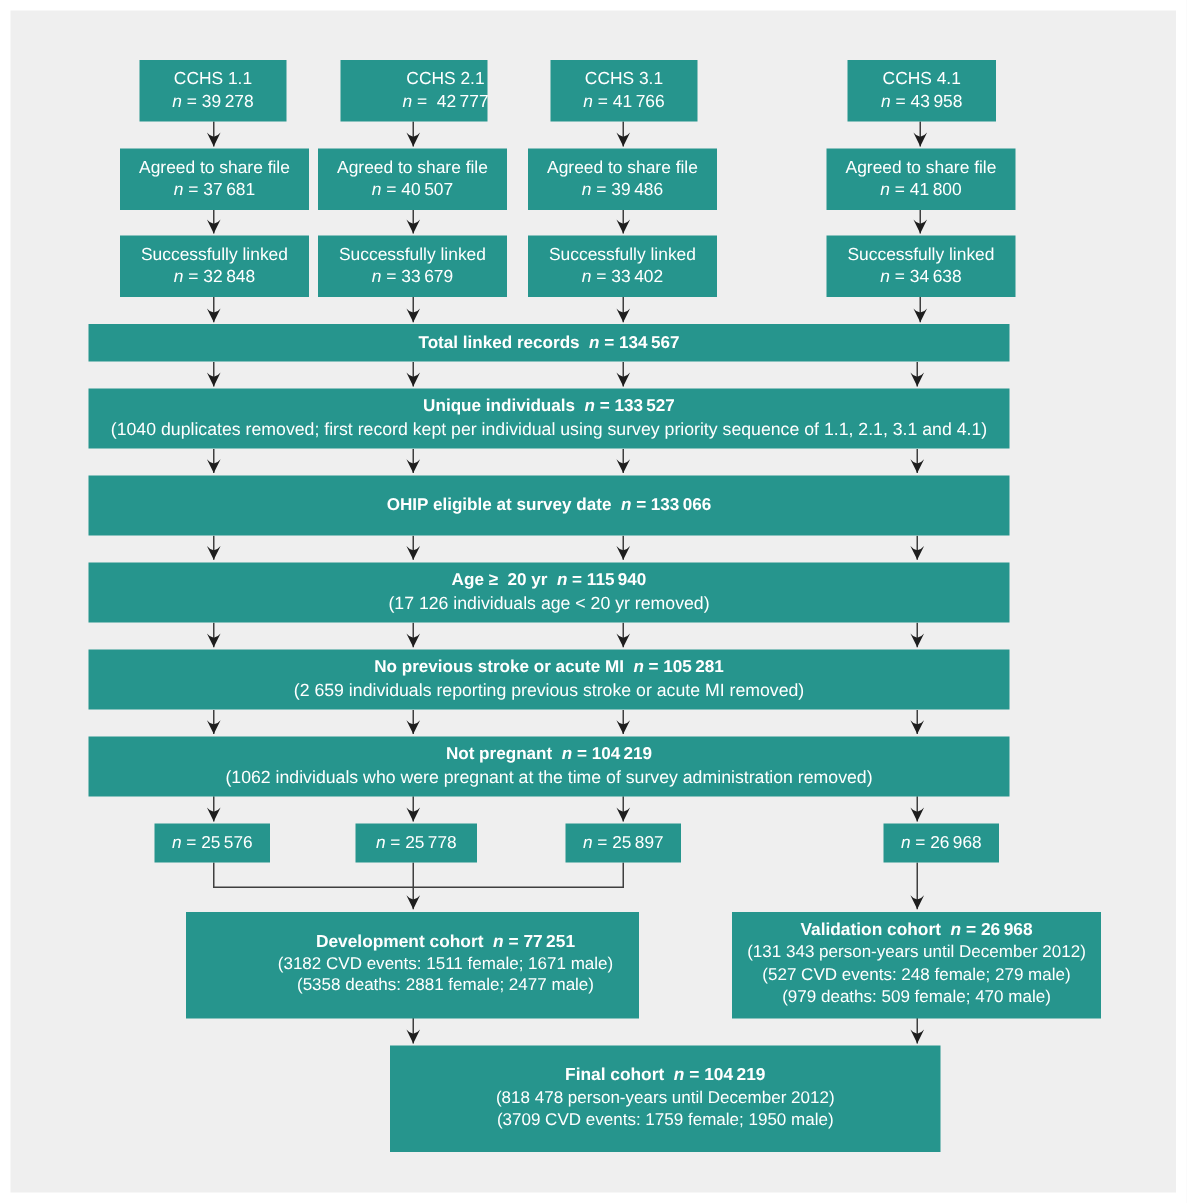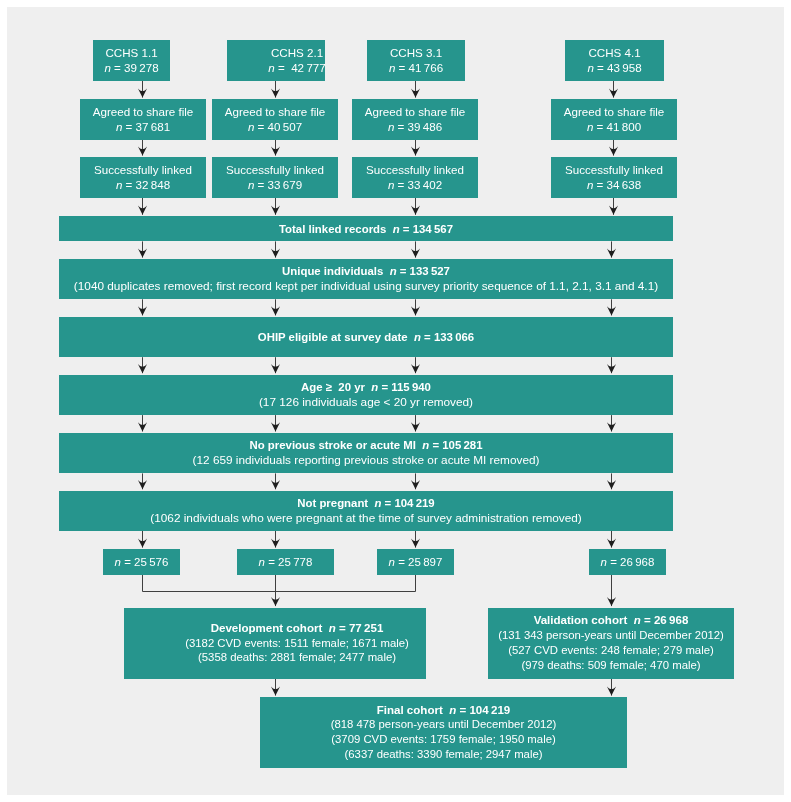--- a/index.html
+++ b/index.html
@@ -181,21 +181,21 @@
   <g>
     <line x1="268.5" y1="671.5" x2="268.5" y2="688.6" stroke="#3f3f3f" stroke-width="1.0"></line>
     <path d="M 268.5 688.6 L 273.05 679.4 Q 271.17 681.8 268.5 682.2 Q 265.83 681.8 263.95 679.4 Z" fill="#1e1e1e"></path>
   </g>
   <g>
     <line x1="604.5" y1="671.5" x2="604.5" y2="688.6" stroke="#3f3f3f" stroke-width="1.0"></line>
     <path d="M 604.5 688.6 L 609.05 679.4 Q 607.17 681.8 604.5 682.2 Q 601.83 681.8 599.95 679.4 Z" fill="#1e1e1e"></path>
   </g>
 </svg>
 
-  <div class="box col-box" style="left:86px;top:33px;width:77px;height:41px;">
+  <div class="box col-box" style="left:86px;top:33px;width:98px;height:41px;">
     <span class="ln">CCHS 1.1</span>
     <span class="ln"><span class="it">n</span> = 39 278</span>
   </div>
   <div class="box col-box" style="left:220px;top:33px;width:98px;height:41px;padding-left:42px;">
     <span class="ln">CCHS 2.1</span>
     <span class="ln"><span class="it">n</span> =  42 777</span>
   </div>
   <div class="box col-box" style="left:360px;top:33px;width:98px;height:41px;">
     <span class="ln">CCHS 3.1</span>
     <span class="ln"><span class="it">n</span> = 41 766</span>
@@ -245,30 +245,30 @@
   </div>
   <div class="box bar" style="left:52px;top:309.8px;width:614px;height:40.4px;">
     <span class="ln main">OHIP eligible at survey date  <span class="it">n</span> = 133 066</span>
   </div>
   <div class="box bar" style="left:52px;top:367.6px;width:614px;height:40.5px;">
     <span class="ln main">Age ≥  20 yr  <span class="it">n</span> = 115 940</span>
     <span class="ln note">(17 126 individuals age &lt; 20 yr removed)</span>
   </div>
   <div class="box bar" style="left:52px;top:425.9px;width:614px;height:40.5px;">
     <span class="ln main">No previous stroke or acute MI  <span class="it">n</span> = 105 281</span>
-    <span class="ln note">(12 659 individuals reporting previous stroke or acute MI removed)</span>
+    <span class="ln note">(2 659 individuals reporting previous stroke or acute MI removed)</span>
   </div>
   <div class="box bar" style="left:52px;top:483.7px;width:614px;height:40.2px;">
     <span class="ln main">Not pregnant  <span class="it">n</span> = 104 219</span>
     <span class="ln note">(1062 individuals who were pregnant at the time of survey administration removed)</span>
   </div>
   <div class="box nbox" style="left:96px;top:542px;width:77px;height:26px;">
     <span class="ln"><span class="it">n</span> = 25 576</span>
   </div>
-  <div class="box nbox" style="left:230px;top:542px;width:97px;height:26px;">
+  <div class="box nbox" style="left:230px;top:542px;width:81px;height:26px;">
     <span class="ln"><span class="it">n</span> = 25 778</span>
   </div>
   <div class="box nbox" style="left:370px;top:542px;width:77px;height:26px;">
     <span class="ln"><span class="it">n</span> = 25 897</span>
   </div>
   <div class="box nbox" style="left:566px;top:542px;width:77px;height:26px;margin-left:16px;">
     <span class="ln"><span class="it">n</span> = 26 968</span>
   </div>
   <div class="box cohort" style="left:117px;top:600.5px;width:302px;height:71.0px;padding-left:44px;">
     <span class="ln main">Development cohort  <span class="it">n</span> = 77 251</span>
@@ -278,16 +278,15 @@
   <div class="box cohort" style="left:481px;top:600.5px;width:246px;height:71.0px;">
     <span class="ln main">Validation cohort  <span class="it">n</span> = 26 968</span>
     <span class="ln note">(131 343 person-years until December 2012)</span>
     <span class="ln note">(527 CVD events: 248 female; 279 male)</span>
     <span class="ln note">(979 deaths: 509 female; 470 male)</span>
   </div>
   <div class="box cohort" style="left:253px;top:690px;width:367px;height:70.5px;">
     <span class="ln main">Final cohort  <span class="it">n</span> = 104 219</span>
     <span class="ln note">(818 478 person-years until December 2012)</span>
     <span class="ln note">(3709 CVD events: 1759 female; 1950 male)</span>
-    <span class="ln note">(6337 deaths: 3390 female; 2947 male)</span>
   </div>
 
 </div>
 
 </body></html>

